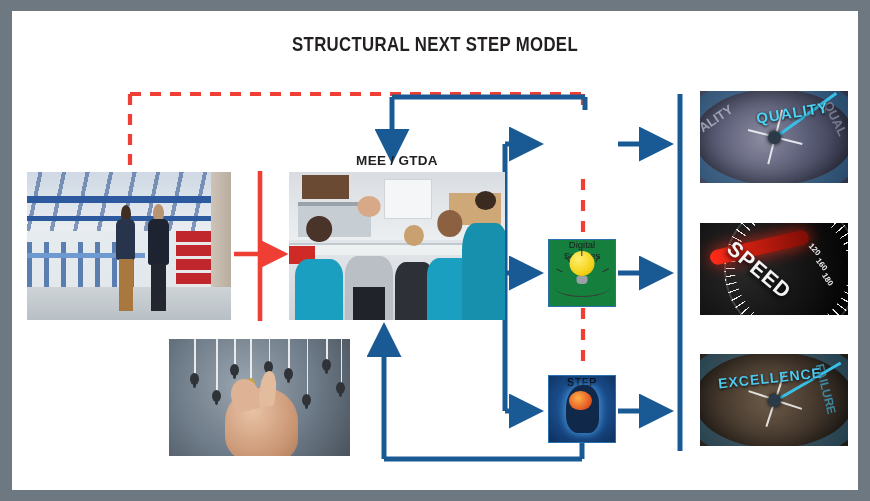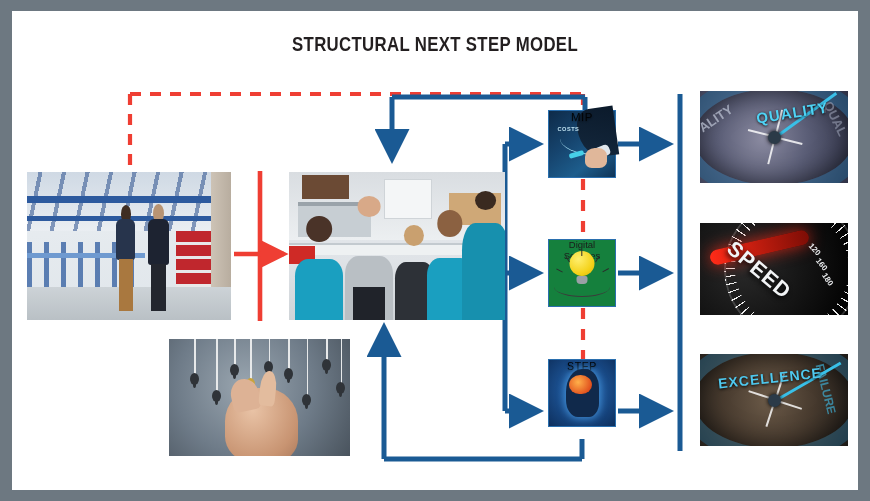--- a/index.html
+++ b/index.html
@@ -112,21 +112,21 @@
      background:radial-gradient(circle at 36% 32%, #ffef6f, #f4d219 62%, #d9b208);}
   #b-dig .base{ position:absolute; left:50%; top:55%; transform:translateX(-50%);
      width:11px; height:8px; background:#9aa0a6; border-radius:2px 2px 4px 4px;}
   #b-dig .ray{ position:absolute; left:50%; top:50%; width:1.4px; height:7px;
      background:#2b2b2b; transform-origin:50% 100%;}
   #b-dig .lbl{ color:#1b1b1b; left:0; width:100%; text-align:center; bottom:4px;
      font-size:9.5px; line-height:10.5px; text-shadow:none;}
   #b-dig .wave{ position:absolute; left:8%; bottom:13%; width:84%; height:10px;
      border-bottom:1.2px solid #3b3b3b; border-radius:0 0 50% 50%/0 0 100% 100%;}
 
-  #b-step{ left:536px; top:348px;
+  #b-step{ left:536px; top:364px;
      background:radial-gradient(circle at 50% 46%, #2c6fb5 0%, #1b4f8e 48%, #0d2f5d 100%);}
   #b-step .head{ position:absolute; left:26%; top:14%; width:50%; height:72%;
      background:#10294b; border-radius:48% 40% 30% 36%;
      box-shadow:0 0 7px 2px rgba(90,180,255,.55);}
   #b-step .brain{ position:absolute; left:31%; top:22%; width:34%; height:30%;
      border-radius:50% 50% 46% 46%;
      background:radial-gradient(circle at 40% 38%, #ffb04a, #e2541f 70%, #b5300f);}
   #b-step .lbl{ left:0; width:100%; text-align:center; bottom:3px; font-size:10.5px;
      letter-spacing:.6px; text-shadow:0 1px 3px rgba(0,0,0,.6);}
 
@@ -271,20 +271,23 @@
         <div class="k" style="left:63.5%;top:25%"></div>
     <div class="str" style="left:76%;height:48%"></div>
         <div class="k" style="left:73.5%;top:47%"></div>
     <div class="str" style="left:87%;height:18%"></div>
         <div class="k" style="left:84.5%;top:17%"></div>
     <div class="str" style="left:95%;height:38%"></div>
         <div class="k" style="left:92.5%;top:37%"></div>
     <div class="hand"></div>
   </div>
 
+  <div style="position:absolute;left:277px;top:142px;width:216px;text-align:center;
+              font-size:13.5px;font-weight:bold;color:#231f20;letter-spacing:.3px;
+              font-family:'Liberation Sans Narrow','Liberation Sans',sans-serif;">MEE / GTDA</div>
 
   <div class="photo" id="p-team">
     <div class="wall"></div>
     <div class="brn"></div>
     <div class="wb"></div>
     <div class="mach"></div>
     <div class="shelf"></div>
     <div class="bench"></div>
     <div class="red"></div>
     <div class="pp" style="left:3%;width:22%;height:56%;">
@@ -303,29 +306,20 @@
     <div class="pp" style="left:64%;width:21%;height:60%;">
       <div class="h" style="top:-24%;width:56%;height:30%;background:#8b6141;"></div>
       <div class="t teal" style="height:70%;"></div>
     </div>
     <div class="pp" style="left:80%;width:22%;height:78%;">
       <div class="h" style="top:-12%;width:46%;height:17%;background:#3a2a20;"></div>
       <div class="t teal2" style="height:84%;"></div>
     </div>
   </div>
 
-  <div class="cbox" id="b-mip">
-    <div class="sleeve"></div>
-    <div class="curve"></div>
-    <div class="costs">COSTS</div>
-    <div class="cuff"></div>
-        <div class="hand"></div>
-    <div class="pen"></div>
-    <div class="lbl">MIP</div>
-  </div>
 
   <div class="cbox" id="b-dig">
     <div class="bulb"></div>
     <div class="base"></div>
     <div class="ray" style="transform:translateX(-50%) rotate(0deg);margin-top:-24px"></div>
     <div class="ray" style="transform:rotate(-32deg);left:31%;top:22%"></div>
     <div class="ray" style="transform:rotate(32deg);left:69%;top:22%"></div>
     <div class="ray" style="transform:rotate(-62deg);left:20%;top:38%"></div>
     <div class="ray" style="transform:rotate(62deg);left:80%;top:38%"></div>
     <div class="wave"></div>

